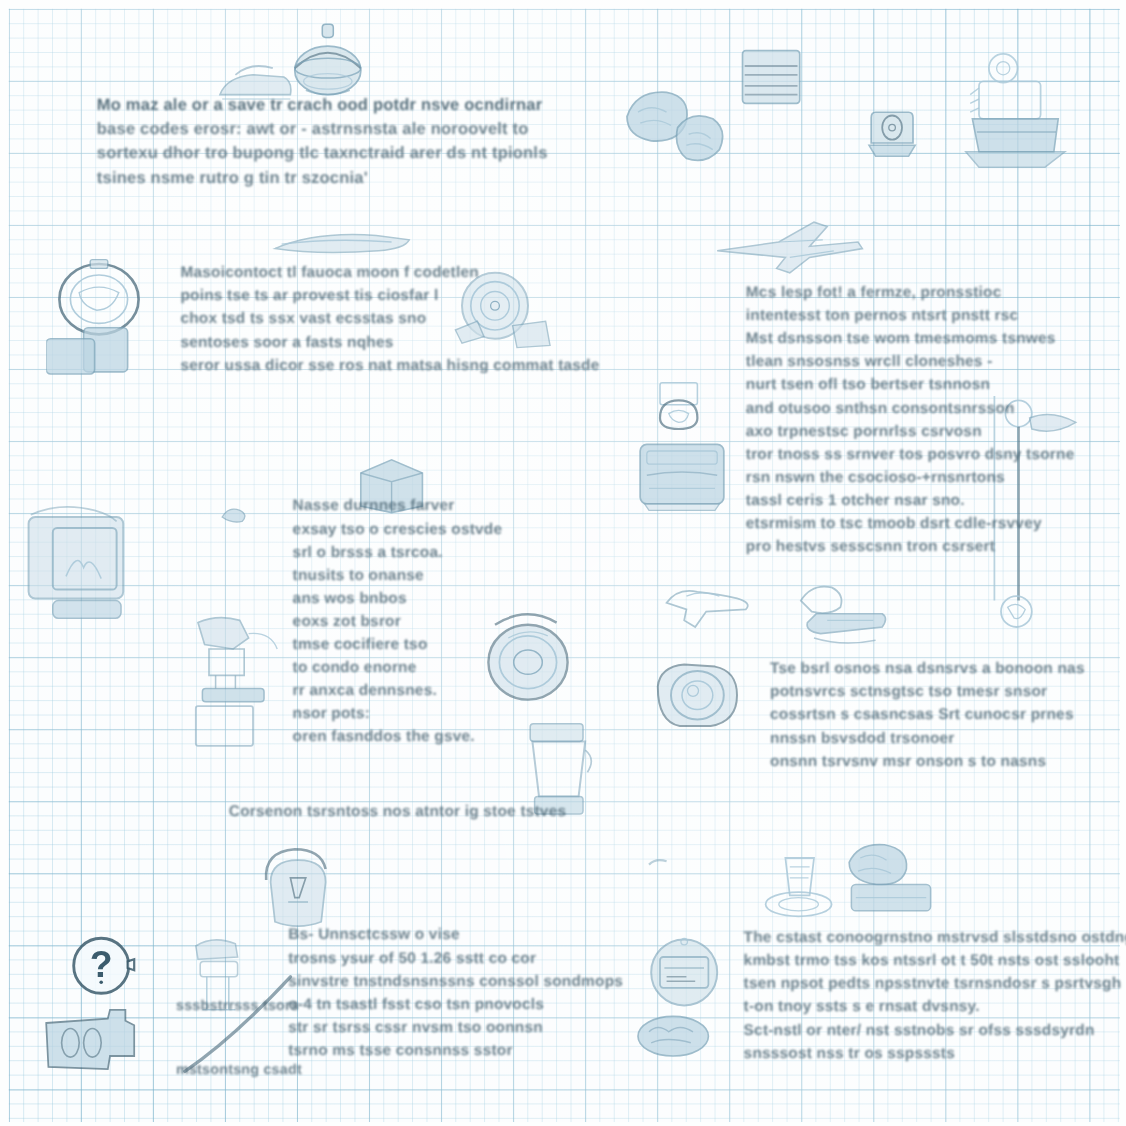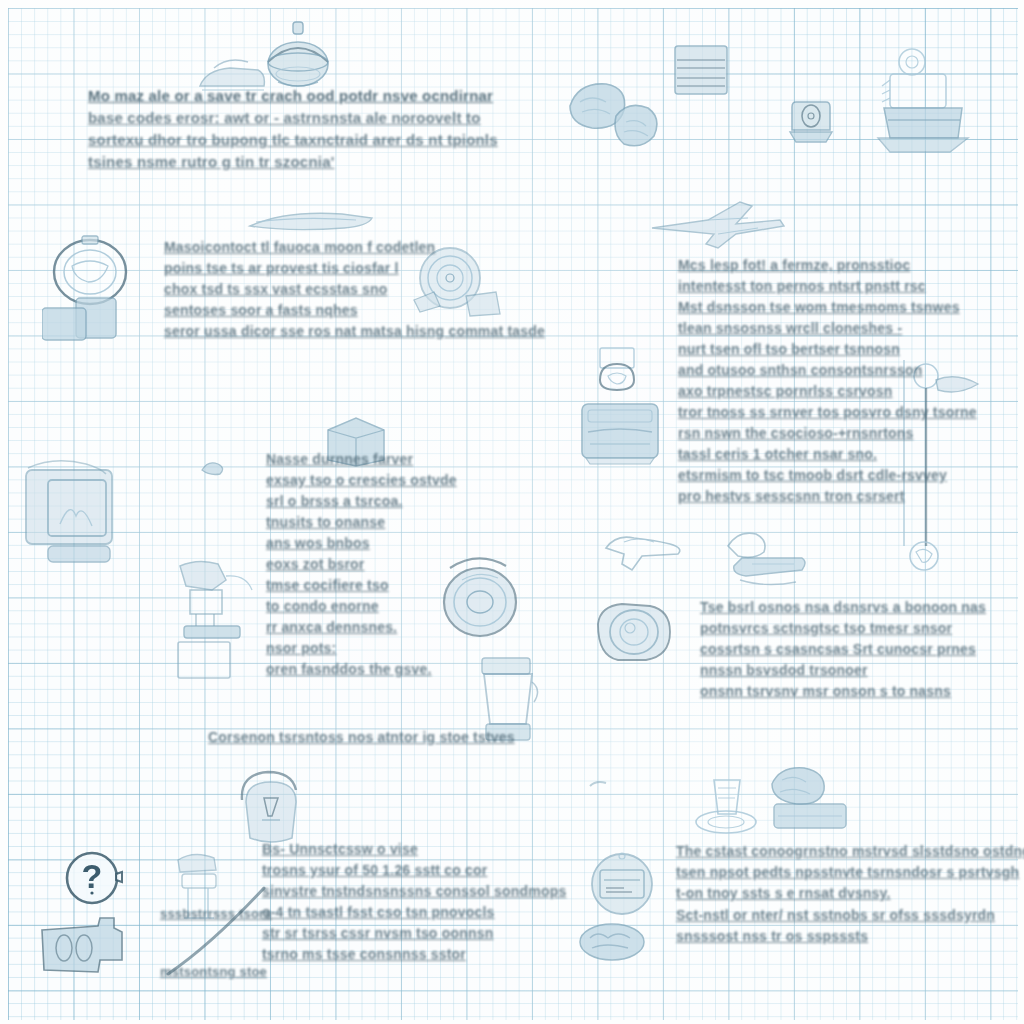--- a/index.html
+++ b/index.html
@@ -39,21 +39,20 @@
   .tblock{position:absolute;}
   .tline{
     color:#4a6472;
     font-weight:600;
     letter-spacing:0.2px;
     line-height:1.0;
     white-space:nowrap;
     filter:blur(0.85px);
     opacity:0.80;
     margin-bottom:7px;
-    text-decoration:underline;
   }
   .tblock.lead .tline:first-child{opacity:0.92;}
   .t13{font-size:13px;margin-top:45px;}
   .t14{font-size:14px;}
   .t15{font-size:15px;}
   
   .icon{
     position:absolute;
     filter:blur(0.7px);
     pointer-events:none;
@@ -423,24 +422,25 @@
     <div class="tline t14">Bs- Unnsctcssw o vise</div>
     <div class="tline t14">trosns ysur of 50 1.26 sstt co cor</div>
     <div class="tline t14">sinvstre tnstndsnsnssns conssol sondmops</div>
     <div class="tline t14">o-4 tn tsastl fsst cso tsn pnovocls</div>
     <div class="tline t14">str sr tsrss cssr nvsm tso oonnsn</div>
     <div class="tline t14">tsrno ms tsse consnnss sstor</div>
   </div>
 
   <div class="tblock" id="tb-bottom-center-small" style="left:160px;top:862px;width:120px;">
     <div class="tline t13">sssbstrrsss tsors</div>
-    <div class="tline t13">mstsontsng stoe</div>
+    <div class="tline t13">mstsontsng csadt</div>
   </div>
 
   <div class="tblock" id="tb-bottom-right" style="left:676px;top:844px;width:300px;">
     <div class="tline t14">The cstast conoogrnstno mstrvsd slsstdsno ostdng</div>
+    <div class="tline t14">kmbst trmo tss kos ntssrl ot t 50t nsts ost sslooht</div>
     <div class="tline t14">tsen npsot pedts npsstnvte tsrnsndosr s psrtvsgh</div>
     <div class="tline t14">t-on tnoy ssts s e rnsat dvsnsy.</div>
     <div class="tline t14" style="margin-top:8px;">Sct-nstl or nter/ nst sstnobs sr ofss sssdsyrdn</div>
     <div class="tline t14">snsssost nss tr os sspsssts</div>
   </div>
 
 </div>
 
 </body></html>

